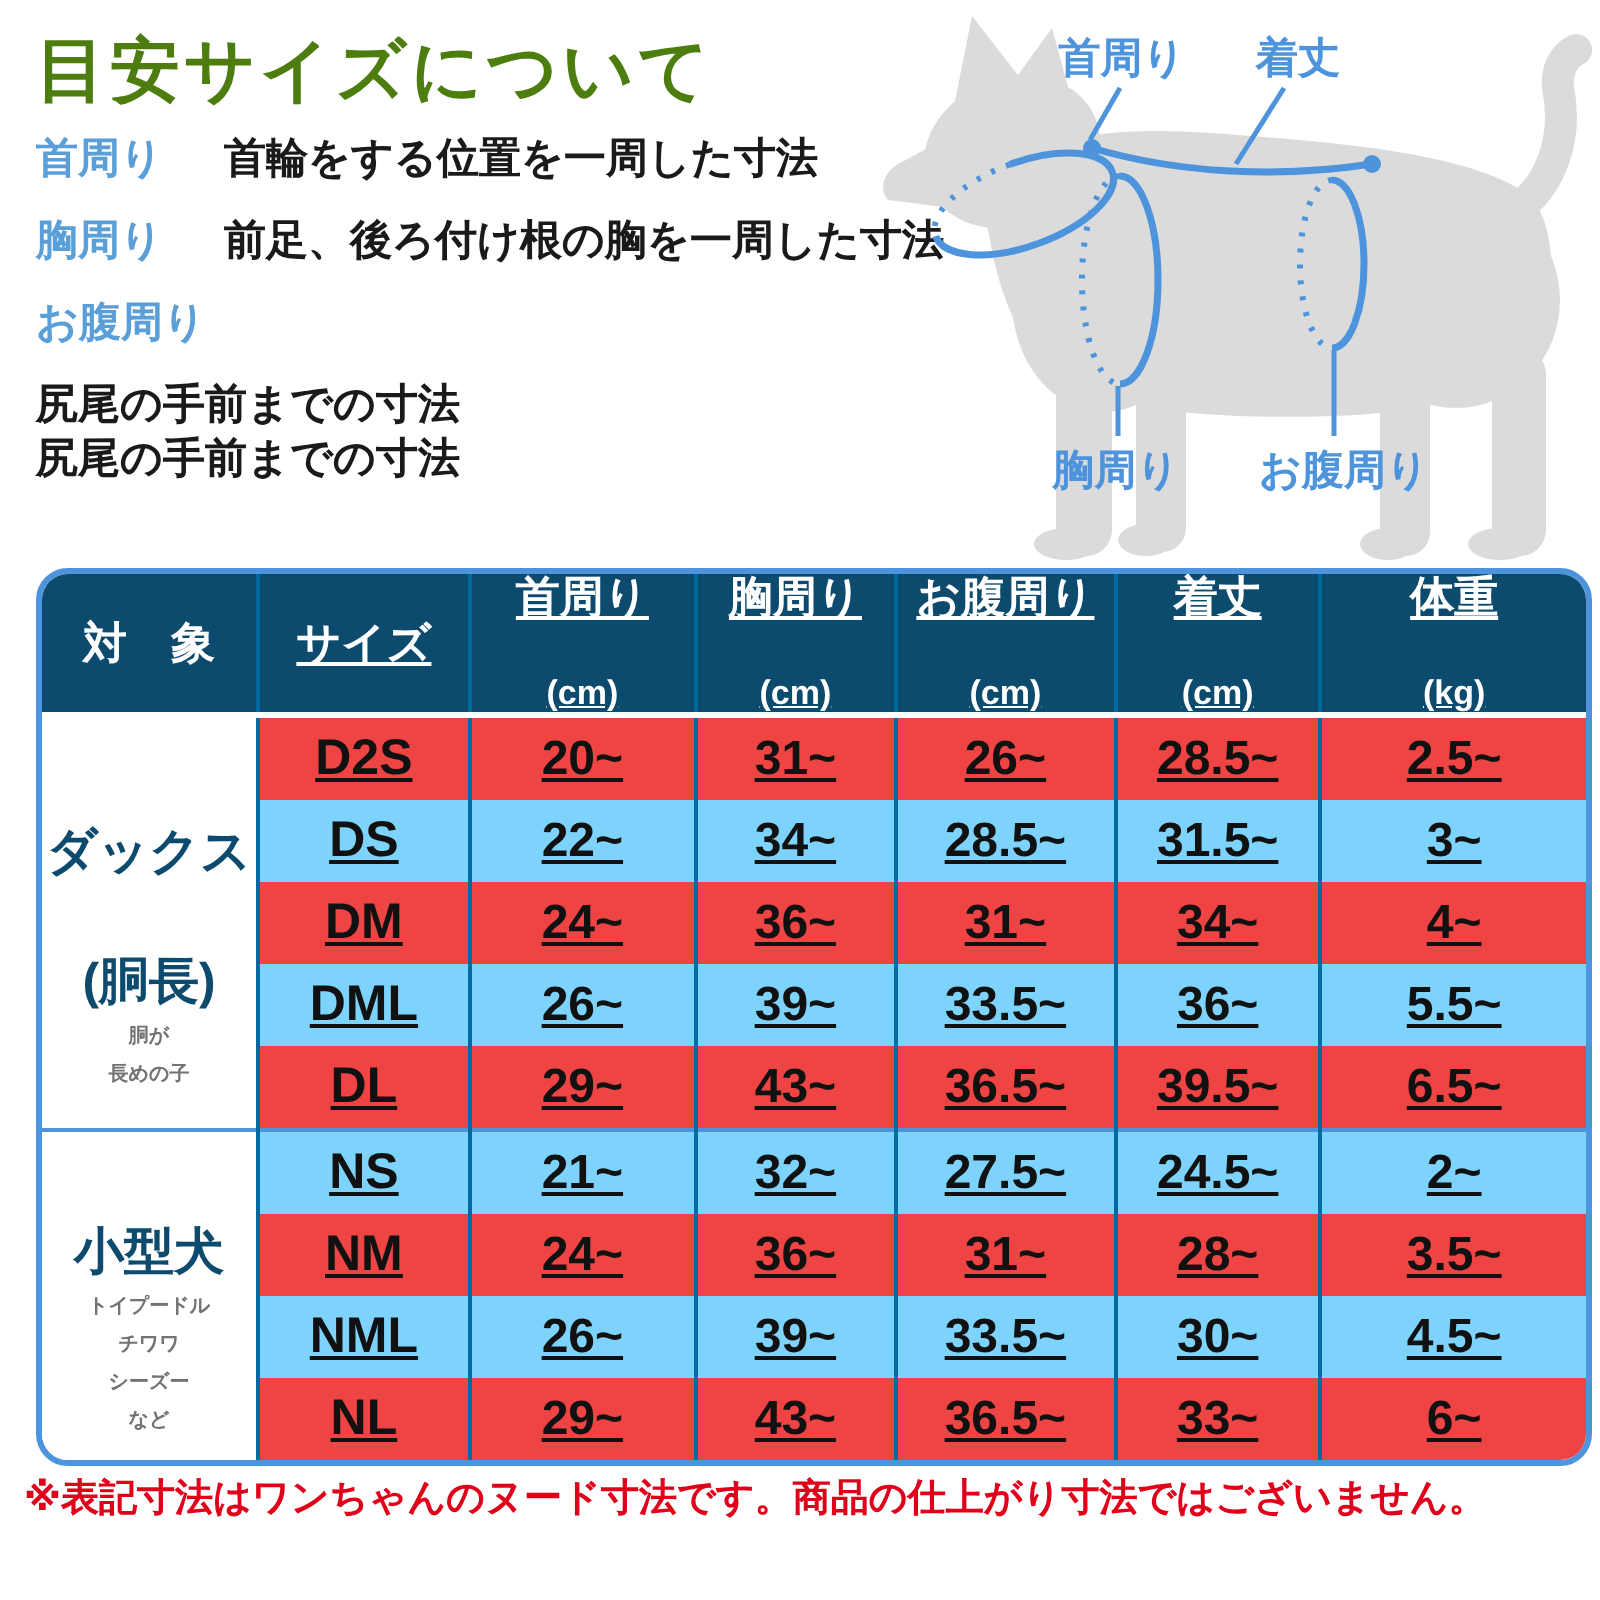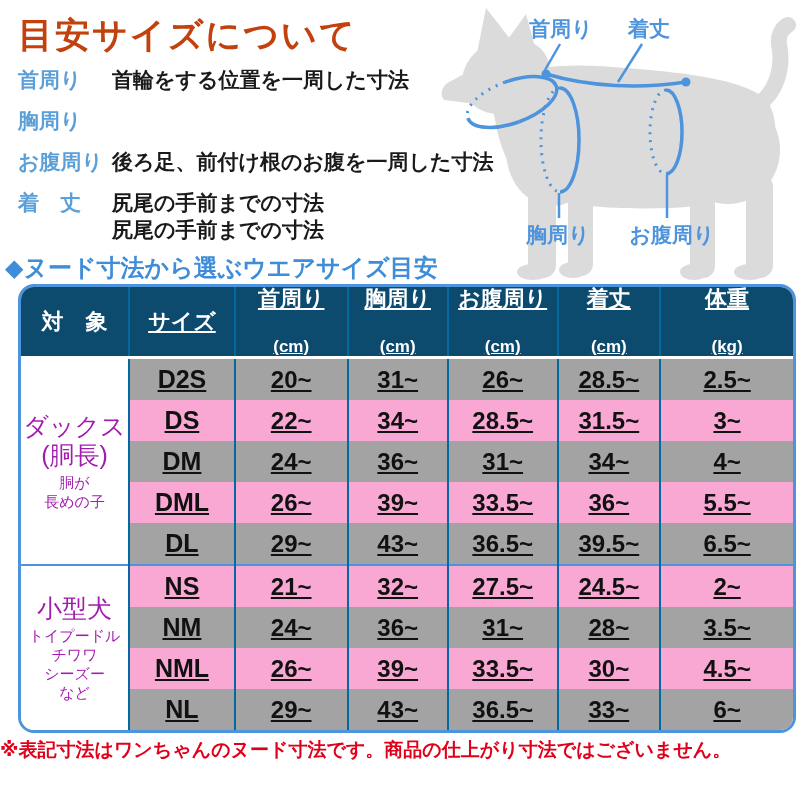--- a/index.html
+++ b/index.html
@@ -9,21 +9,21 @@
     font-family:"Liberation Sans","DejaVu Sans",sans-serif;
     position:relative;
     overflow:hidden;
   }
   .stage{position:absolute;inset:0;}
 
   
   .page-title{
     position:absolute;left:18px;top:12px;
     font-size:35px;font-weight:700;letter-spacing:2px;
-    color:#c2410c;
+    color:#4d7c0f;
   }
 
   
   .defs{position:absolute;left:18px;top:66px;width:430px;}
   .def-row{display:flex;margin-bottom:14px;font-size:21px;line-height:27px;}
   .def-term{
     flex:0 0 94px;color:#5B9FD8;font-weight:700;white-space:nowrap;
   }
   .def-desc{color:#1a1a1a;font-weight:600;white-space:nowrap;}
 
@@ -51,32 +51,32 @@
     width:100%;border-collapse:collapse;table-layout:fixed;
   }
   .size-table th{
     background:#0c4a6e;color:#ffffff;height:56px;padding:0;
     border-bottom:3px solid #ffffff;vertical-align:middle;
   }
   .size-table th .h-label{font-size:22px;font-weight:700;line-height:23px;}
   .size-table th .h-unit{font-size:17px;font-weight:700;line-height:19px;margin-top:27px;}
   .size-table td{height:41px;padding:0;text-align:center;vertical-align:middle;}
   .col-sep{border-left:2px solid #0369a1;text-decoration:underline;}
-  .tint{background:#a3a3a3;margin-left:12px;}
-  .white{background:#f9a8d4;}
+  .tint{background:#ef4444;margin-left:12px;}
+  .white{background:#7dd3fc;}
   tr.group-start td{border-top:2px solid #4D94DC;}
   .group-cell{background:#ffffff;text-align:center;}
-  .group-name{color:#a21caf;font-weight:400;font-size:25px;line-height:29px;}
-  .group-sub{color:#a21caf;font-weight:400;font-size:15px;line-height:19px;}
+  .group-name{color:#0c4a6e;font-weight:700;font-size:25px;line-height:29px;margin-top:36px;}
+  .group-sub{color:#737373;font-weight:700;font-size:10px;line-height:19px;}
   .group-sub.first{margin-top:3px;}
   .size-cell{font-size:25px;font-weight:700;color:#111;}
   .num-cell{font-size:24px;font-weight:700;color:#111;}
 
   
-  .notes{position:absolute;left:0;top:734px;}
+  .notes{position:absolute;left:12px;top:734px;}
   .note-line{
     color:#E0001A;font-weight:700;font-size:19px;line-height:31px;
     white-space:nowrap;
   }
 </style>
 </head>
 <body>
 
 <div class="stage">
 
@@ -84,29 +84,28 @@
 
   <div class="defs">
       <div class="def-row">
         <span class="def-term">首周り</span>
         <div class="def-desc">
           <div>首輪をする位置を一周した寸法</div>
         </div>
       </div>
       <div class="def-row">
         <span class="def-term">胸周り</span>
+        <div class="def-desc">
+          <div>前足、後ろ付け根の胸を一周した寸法</div>
+        </div>
       </div>
       <div class="def-row">
         <span class="def-term">お腹周り</span>
-        <div class="def-desc">
-          <div>後ろ足、前付け根のお腹を一周した寸法</div>
-        </div>
-      </div>
-      <div class="def-row">
-        <span class="def-term">着　丈</span>
+      </div>
+      <div class="def-row">
         <div class="def-desc">
           <div>尻尾の手前までの寸法</div>
           <div>尻尾の手前までの寸法</div>
         </div>
       </div>
     </div>
 
   <svg class="dog-diagram" viewBox="0 0 366 288">
     <g fill="#DBDBDB">
       <path d="M44,66 L56,6 L84,42 Z"></path>
@@ -148,21 +147,20 @@
       <path d="M212,42 L188,80" stroke-width="2.5"></path>
       <path d="M129,191 L129,216" stroke-width="2.5"></path>
       <path d="M237,173 L237,216" stroke-width="2.5"></path>
     </g>
     <text x="131" y="34" text-anchor="middle">首周り</text>
     <text x="219" y="34" text-anchor="middle">着丈</text>
     <text x="128" y="240" text-anchor="middle">胸周り</text>
     <text x="242" y="240" text-anchor="middle">お腹周り</text>
   </svg>
 
-  <div class="section-title">◆ヌード寸法から選ぶウエアサイズ目安</div>
 
   <div class="size-table-wrap">
     <table class="size-table">
       <colgroup>
         <col style="width:14.0%">
           <col style="width:13.7%">
           <col style="width:14.6%">
         <col style="width:13.0%">
           <col style="width:14.2%">
           <col style="width:13.3%">

